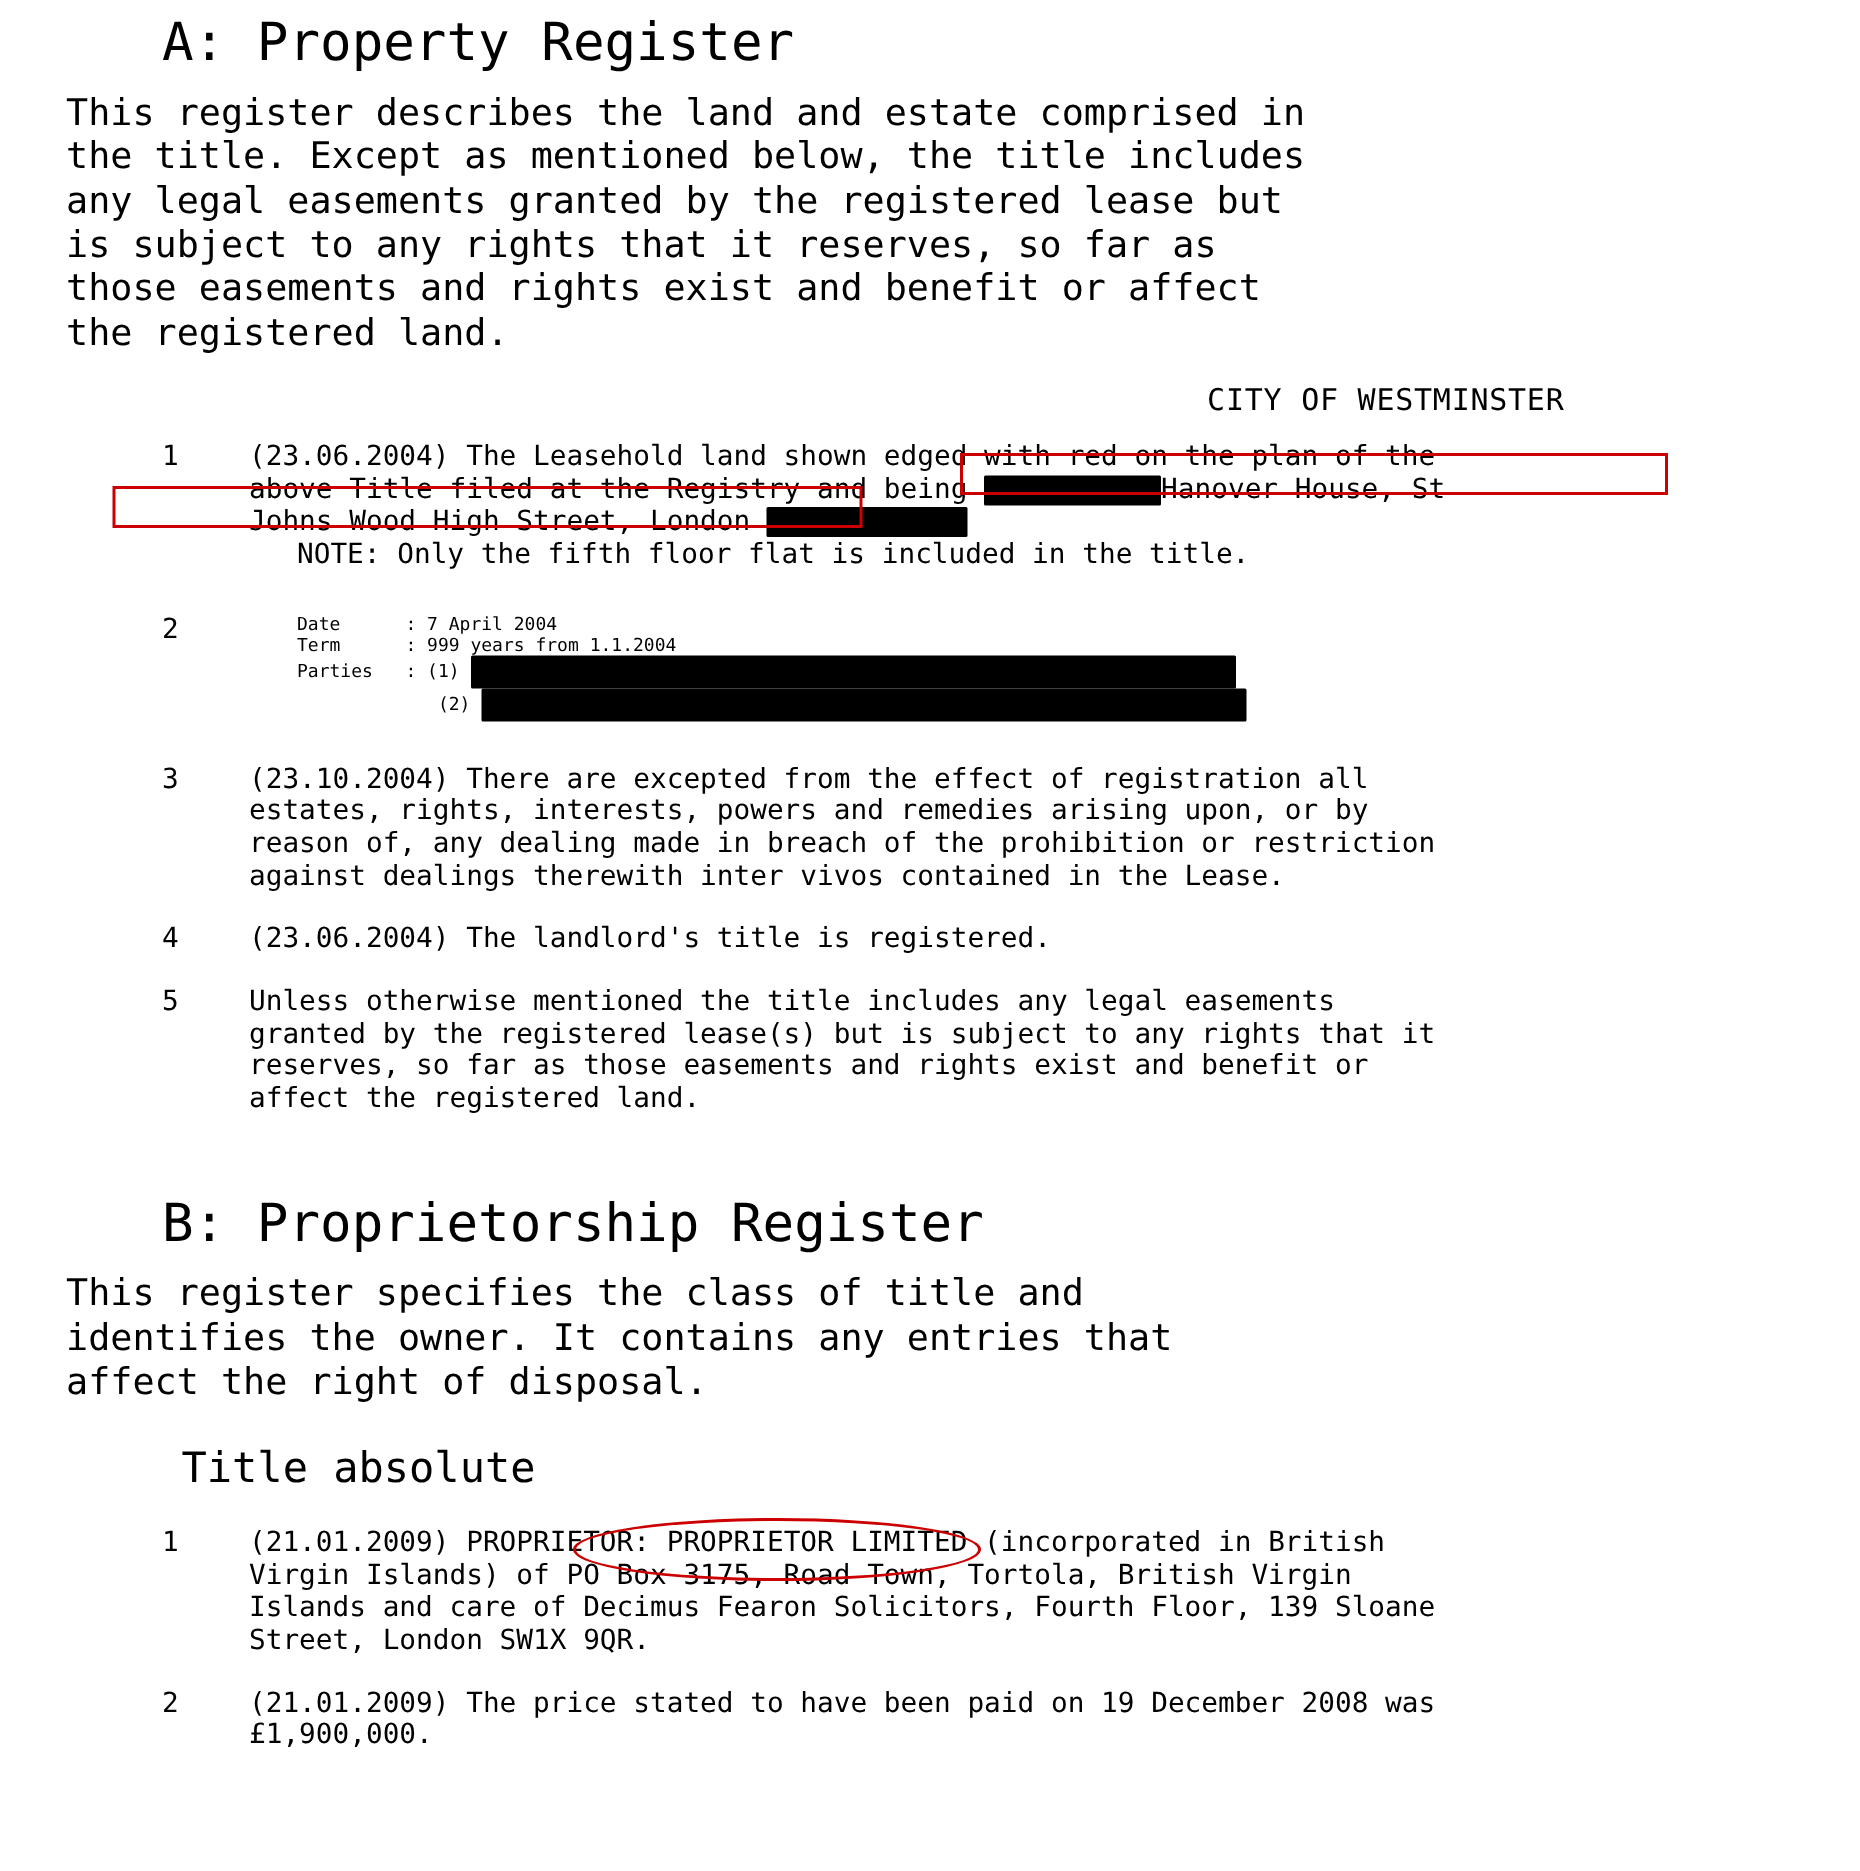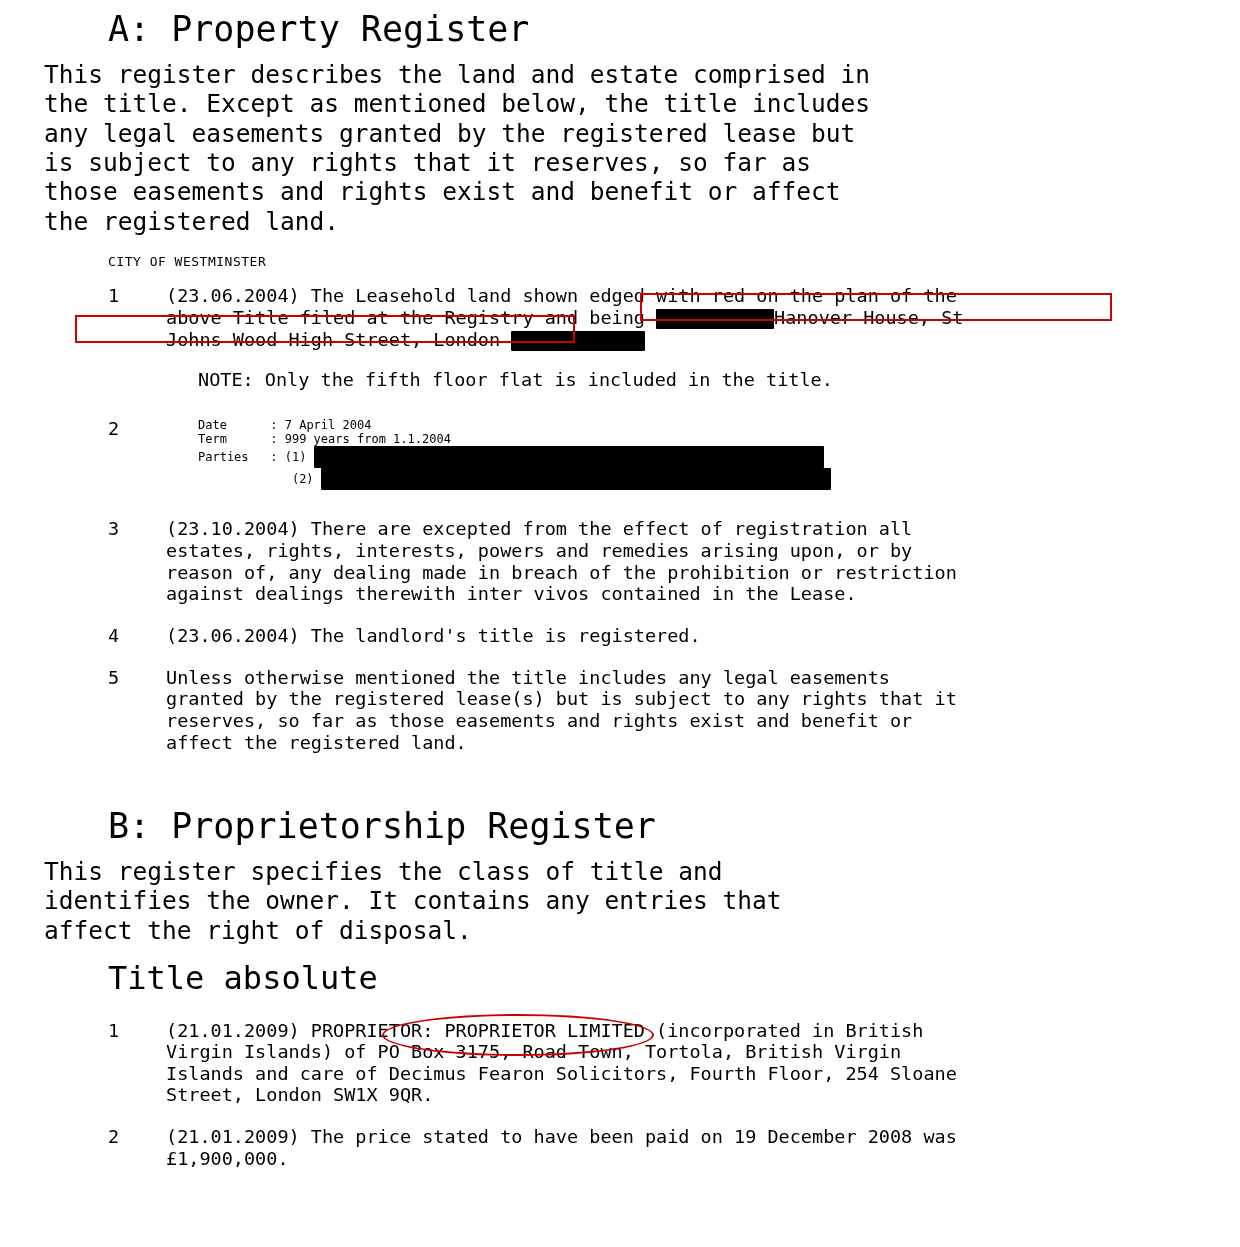--- a/index.html
+++ b/index.html
@@ -31,29 +31,30 @@
   }
   p.intro {
     font-size: 24.5px;
     line-height: 1.2;
     margin: 4px 0 0 0;
     padding: 0 140px 0 44px;
     white-space: pre-wrap;
     letter-spacing: 0px;
   }
   .small-heading {
-    font-size: 13px;
+    font-size: 20px;
     padding: 18px 13px 0 108px;
     letter-spacing: 0.5px;
+    text-align: right;
   }
   h2.subtitle {
     font-family: "DejaVu Sans Mono", "Liberation Mono", monospace;
     font-weight: normal;
-    font-size: 32px;
-    margin: 0;
+    font-size: 28px;
+    margin: 13px;
     padding: 14px 0 6px 108px;
     line-height: 1.2;
   }
   .entry {
     position: relative;
     padding: 0 60px 0 108px;
     margin-top: 14px;
     font-size: 18.5px;
     line-height: 1.17;
   }
@@ -62,21 +63,20 @@
     left: 108px;
     top: 0;
   }
   .entry .body {
     margin-left: 58px;
     white-space: pre-wrap;
     position: relative;
   }
   .note {
     margin-left: 90px;
-    margin-top: 18px;
     white-space: pre-wrap;
     font-size: 18.5px;
   }
   .redact {
     display: inline-block;
     background: #000000;
     vertical-align: middle;
     height: 20px;
     border-radius: 1px;
   }
@@ -165,21 +165,21 @@
   <p class="intro">This register specifies the class of title and
 identifies the owner. It contains any entries that
 affect the right of disposal.</p>
 
   <h2 class="subtitle">Title absolute</h2>
 
   <div class="entry" style="margin-top:16px;">
     <span class="num">1</span>
     <div class="body"><span>(21.01.2009) PROPRIETOR: </span><span>PROPRIETOR LIMITED</span><span> (incorporated in British
 Virgin Islands) of PO Box 3175, Road Town, Tortola, British Virgin
-Islands and care of Decimus Fearon Solicitors, Fourth Floor, 254 Sloane
+Islands and care of Decimus Fearon Solicitors, Fourth Floor, 139 Sloane
 Street, London SW1X 9QR.</span></div>
     <div class="ellipse-outline" style="left:382px; top:-6px; width:272px; height:42px;"></div>
   </div>
 
   <div class="entry" style="margin-top:20px;">
     <span class="num">2</span>
     <div class="body">(21.01.2009) The price stated to have been paid on 19 December 2008 was
 £1,900,000.</div>
   </div>
 

